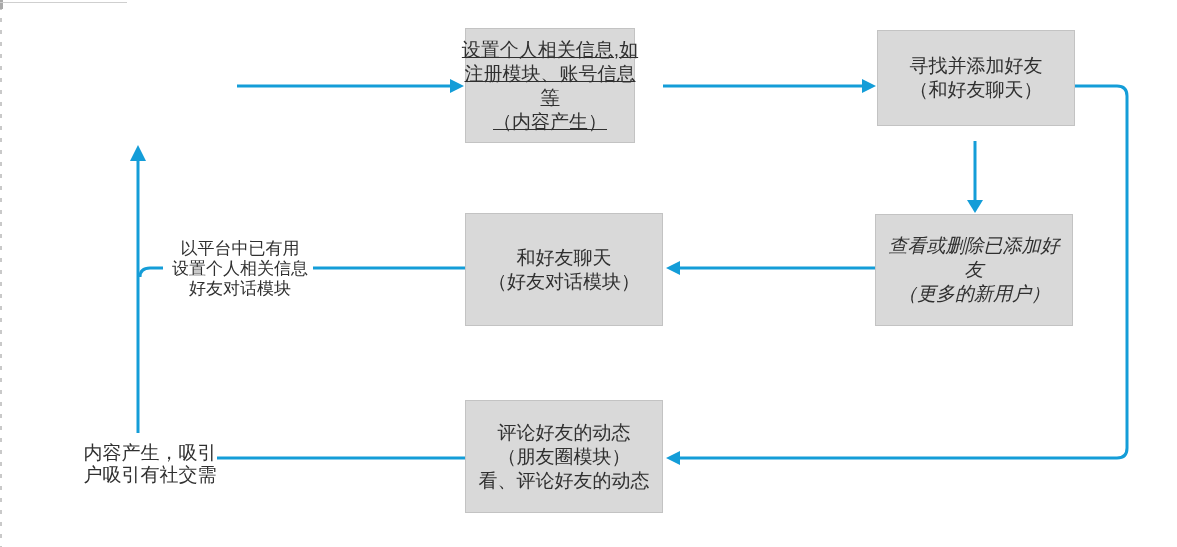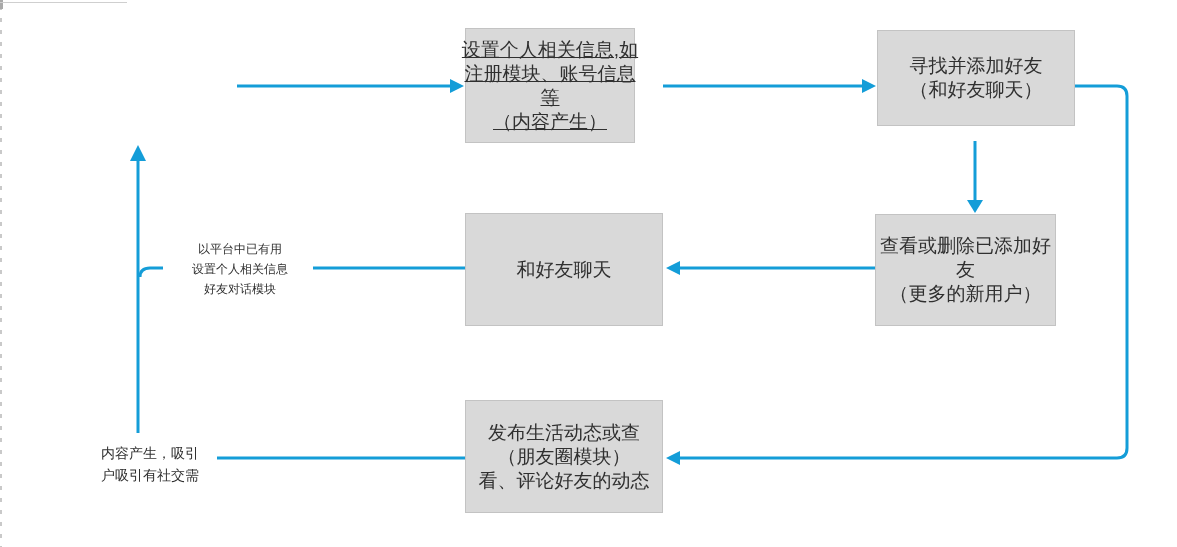--- a/index.html
+++ b/index.html
@@ -26,28 +26,28 @@
     display:flex;flex-direction:column;justify-content:center;align-items:center;
     color:var(--text,#303030);font-size:19px;line-height:24px;text-align:center;
     box-sizing:border-box;cursor:default;
   }
   .node span{display:block;white-space:nowrap;}
 
   .free-label{
     position:absolute;color:var(--text,#303030);text-align:center;cursor:default;
   }
   .free-label span{display:block;white-space:nowrap;}
-  .label-attract{font-size:12px;line-height:20px;}
-  .label-content{font-size:14px;line-height:22px;}
+  .label-attract{font-size:17px;line-height:20px;}
+  .label-content{font-size:19px;line-height:22px;}
 
   
   #node-login   {left:37px; top:30px; width:200px;height:113px;}
   #node-profile {left:465px;top:28px; width:170px;height:115px;text-decoration:underline;}
   #node-addfriend{left:877px;top:30px;width:198px;height:96px;}
-  #node-manage  {left:875px;top:214px;width:181px;height:112px;}
+  #node-manage  {left:875px;top:214px;width:198px;height:112px;font-style:italic;}
   #node-chat    {left:465px;top:213px;width:198px;height:113px;}
   #node-moments {left:465px;top:400px;width:198px;height:113px;}
 
   #label-attract{left:165px;top:239px;width:150px;}
   #label-content{left:75px; top:442px;width:150px;}
 </style>
 </head>
 <body>
 
 <div class="canvas">
@@ -97,24 +97,25 @@
   </div>
 
   <div class="node" id="node-manage">
     <span>查看或删除已添加好</span>
     <span>友</span>
     <span>（更多的新用户）</span>
   </div>
 
   <div class="node" id="node-chat">
     <span>和好友聊天</span>
+    <span>（好友对话模块）</span>
   </div>
 
   <div class="node" id="node-moments">
-    <span>发布生活动态或查</span>
+    <span>评论好友的动态</span>
     <span>（朋友圈模块）</span>
     <span>看、评论好友的动态</span>
   </div>
 
   <div class="free-label label-attract" id="label-attract">
     <span>以平台中已有用</span>
     <span>设置个人相关信息</span>
     <span>好友对话模块</span>
   </div>
 

